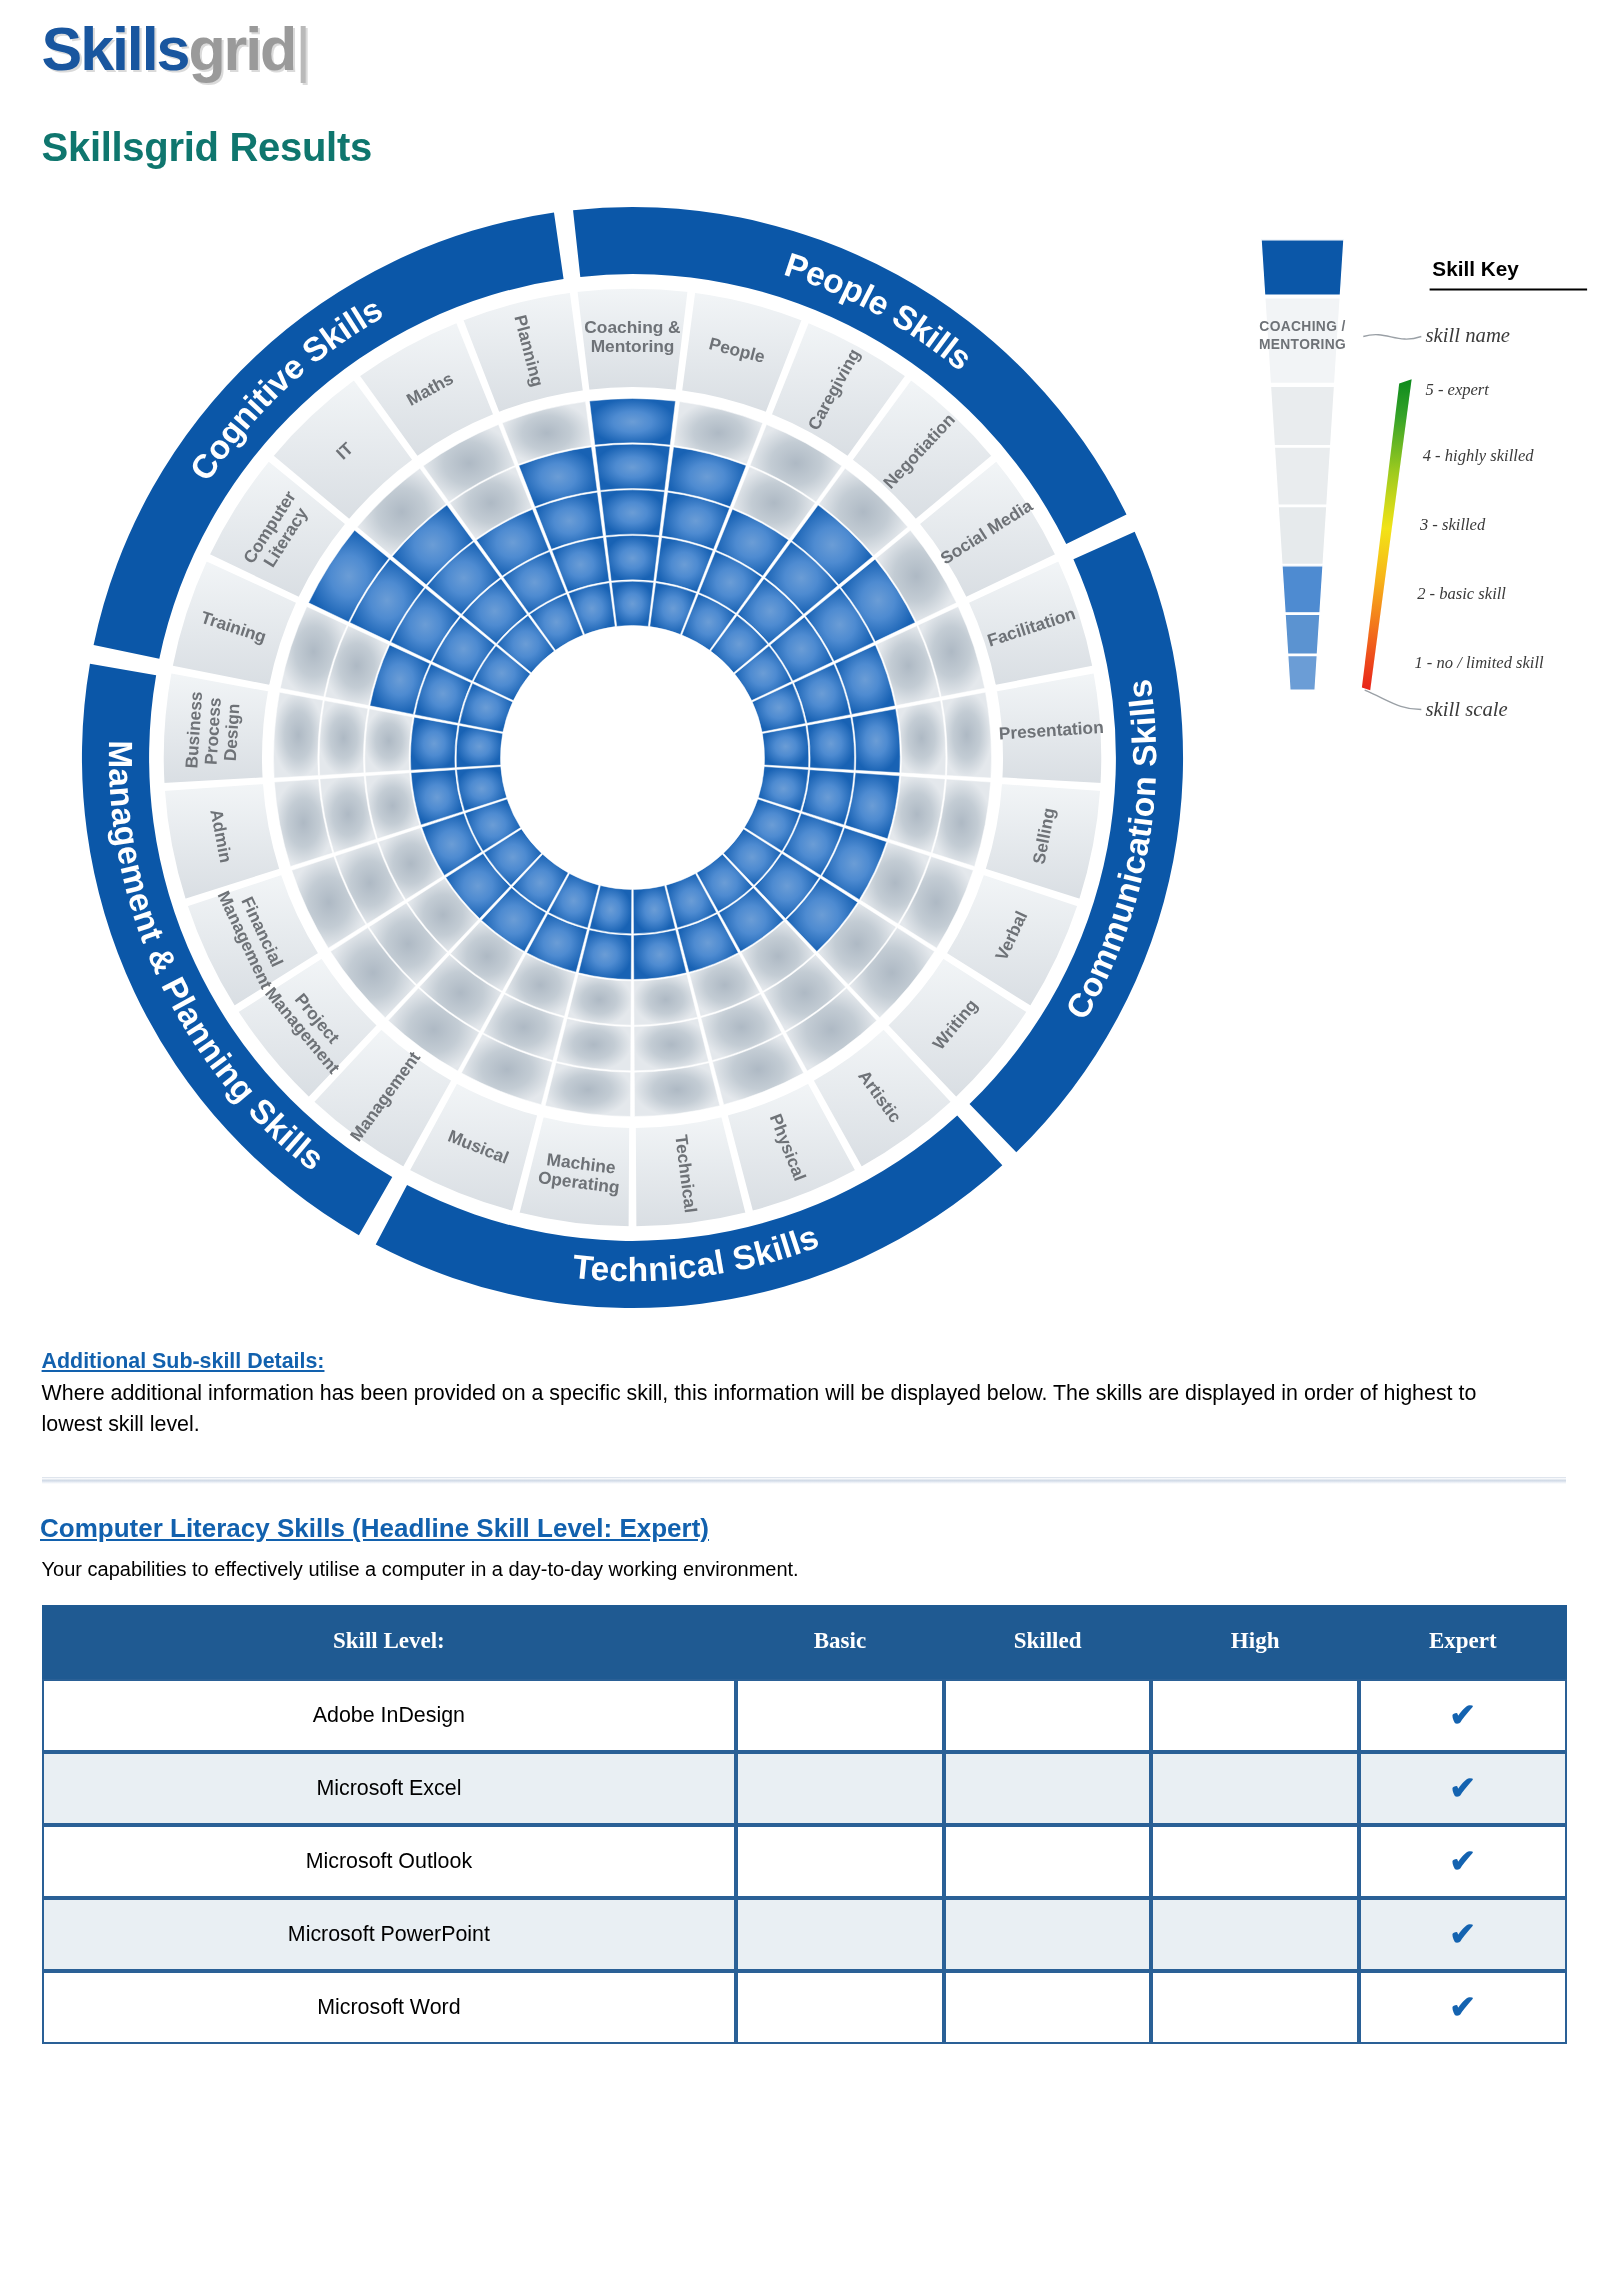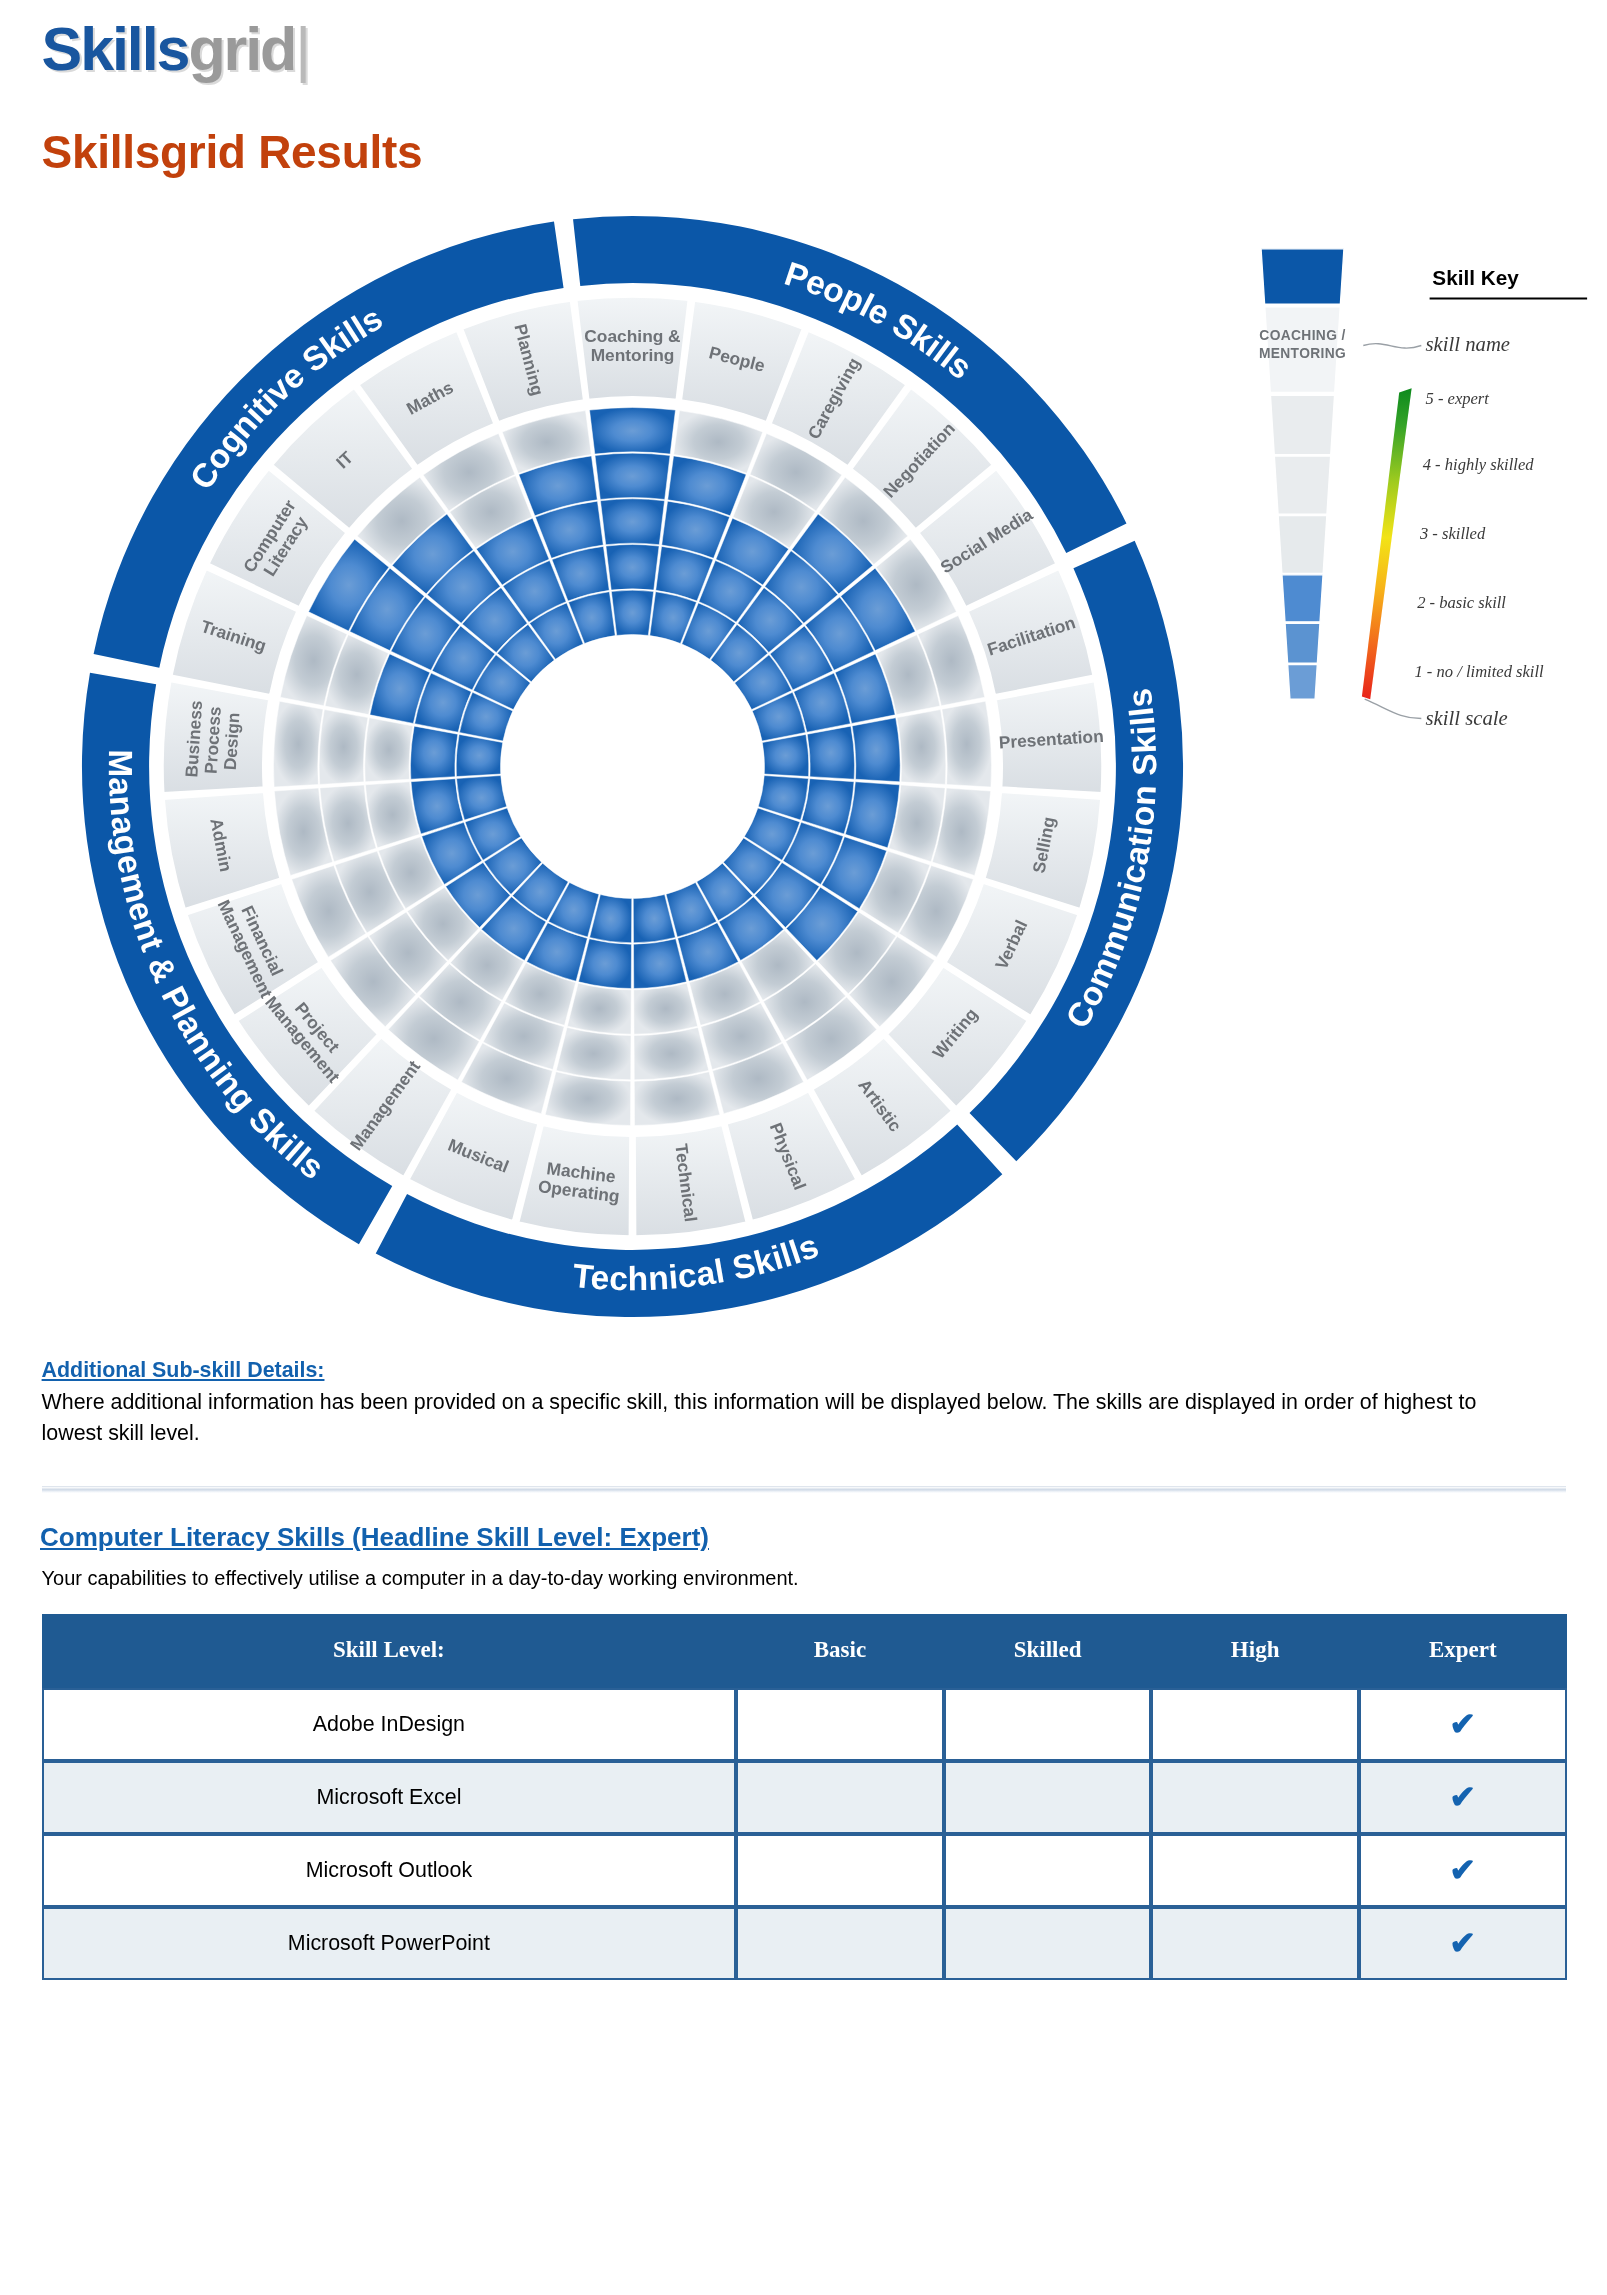--- a/index.html
+++ b/index.html
@@ -23,22 +23,22 @@
     line-height: 1;
     display: inline-block;
     text-shadow: 2.1px 2.1px 0 rgba(150,150,150,.35);
   }
   .logo .s1 { color: #19569F; }
   .logo .s2 { color: #9A9A9A; }
   .logo .bar { color:#B9B9B9; font-weight:400; }
 
   
   .page-title {
-    color: #c2410c;
-    font-size: 46px;
+    color: #0f766e;
+    font-size: 40px;
     font-weight: bold;
     margin: 21px 0 0 16.6px;
     letter-spacing: -0.3px;
   }
 
   
   .graphic-row { position: relative; height: 1133px; margin-top: 28px; }
   .wheel-holder { position:absolute; left: 41px; top: 0; width: 1133px; height: 1119px; }
   .key-holder  { position:absolute; left: 1189px; top: 28px; width: 387px; height: 525px; }
 
@@ -414,17 +414,24 @@
           <td></td>
           <td><span class="tick">✔</span></td>
         </tr>
         <tr class="alt">
           <td class="skillname">Microsoft PowerPoint</td>
           <td></td>
           <td></td>
           <td></td>
           <td><span class="tick">✔</span></td>
         </tr>
+        <tr>
+          <td class="skillname">Microsoft Word</td>
+          <td></td>
+          <td></td>
+          <td></td>
+          <td><span class="tick">✔</span></td>
+        </tr>
       </tbody>
   </table>
 
 </div>
 
 
 </body></html>

